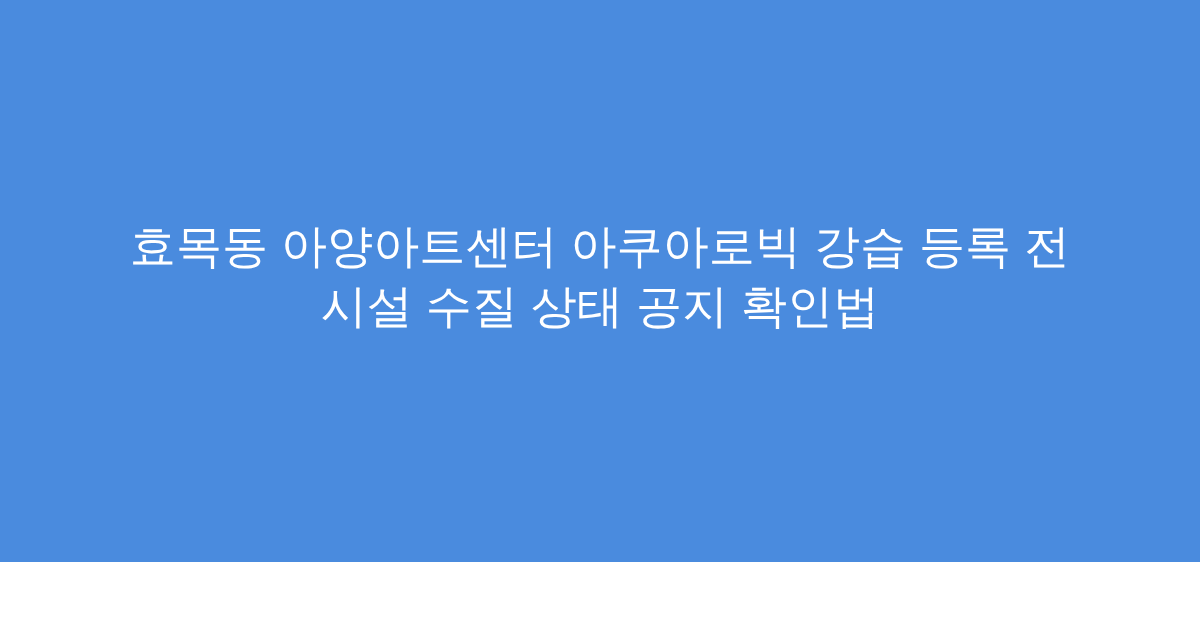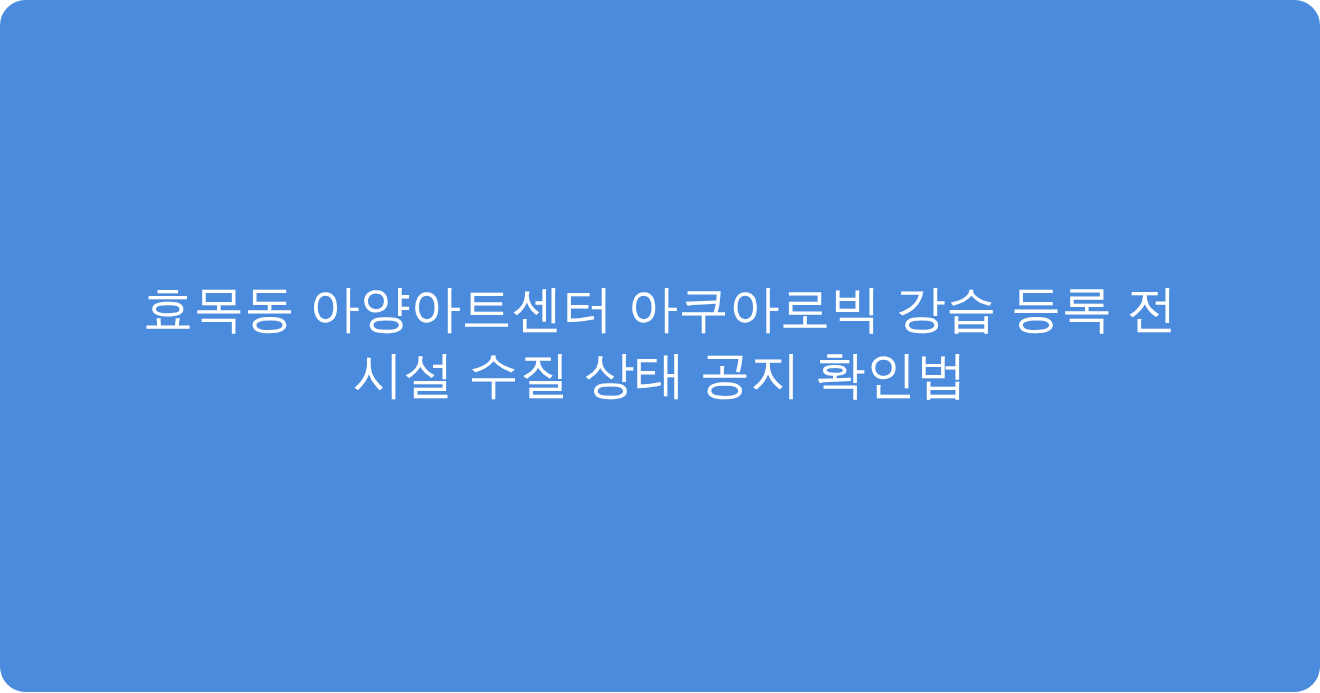--- a/index.html
+++ b/index.html
@@ -12,27 +12,26 @@
     width: 1200px;
     height: 630px;
     overflow: hidden;
     font-family: "Liberation Sans", "DejaVu Sans", sans-serif;
   }
 
   .card {
     position: relative;
     box-sizing: border-box;
     width: 1200px;
-    height: 629px;
+    height: 562px;
     background-color: #4a8bde;
     display: flex;
     align-items: center;
     justify-content: center;
     padding: 0 100px;
-    border-radius: 23px;
   }
 
   .title-block {
     width: 100%;
     display: flex;
     flex-direction: column;
     align-items: center;
     justify-content: center;
     
     transform: translateY(-5px);

